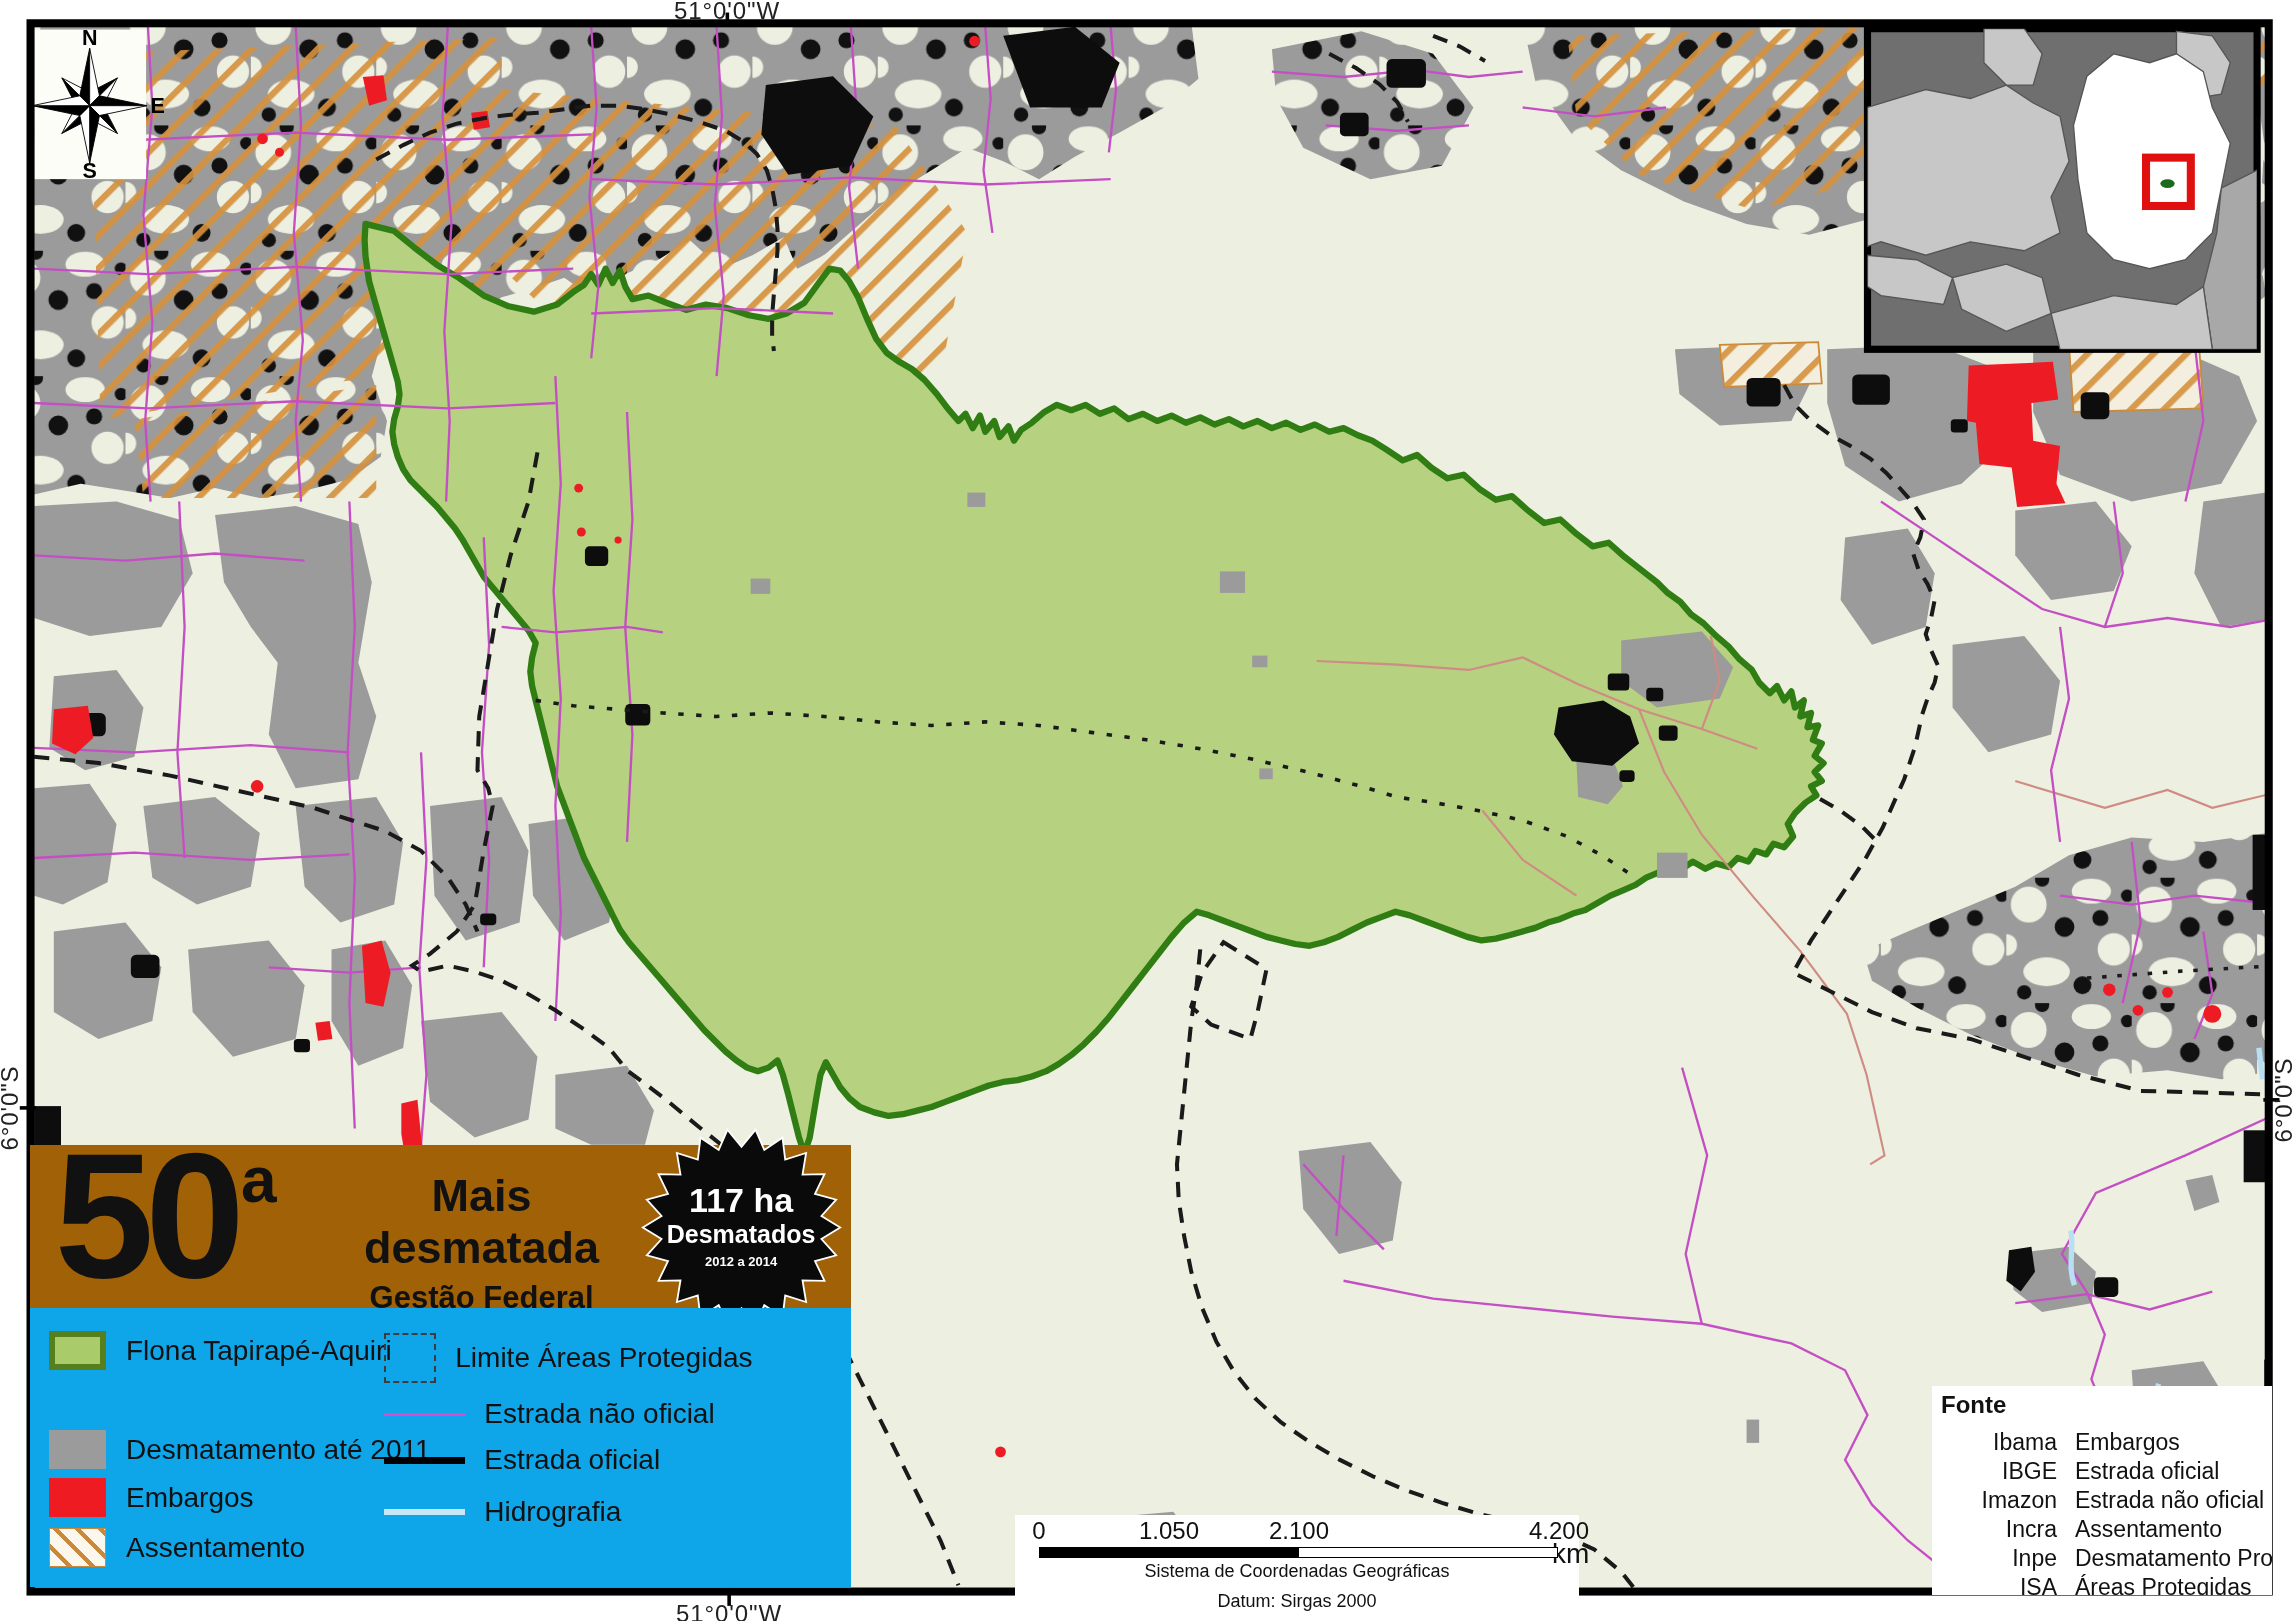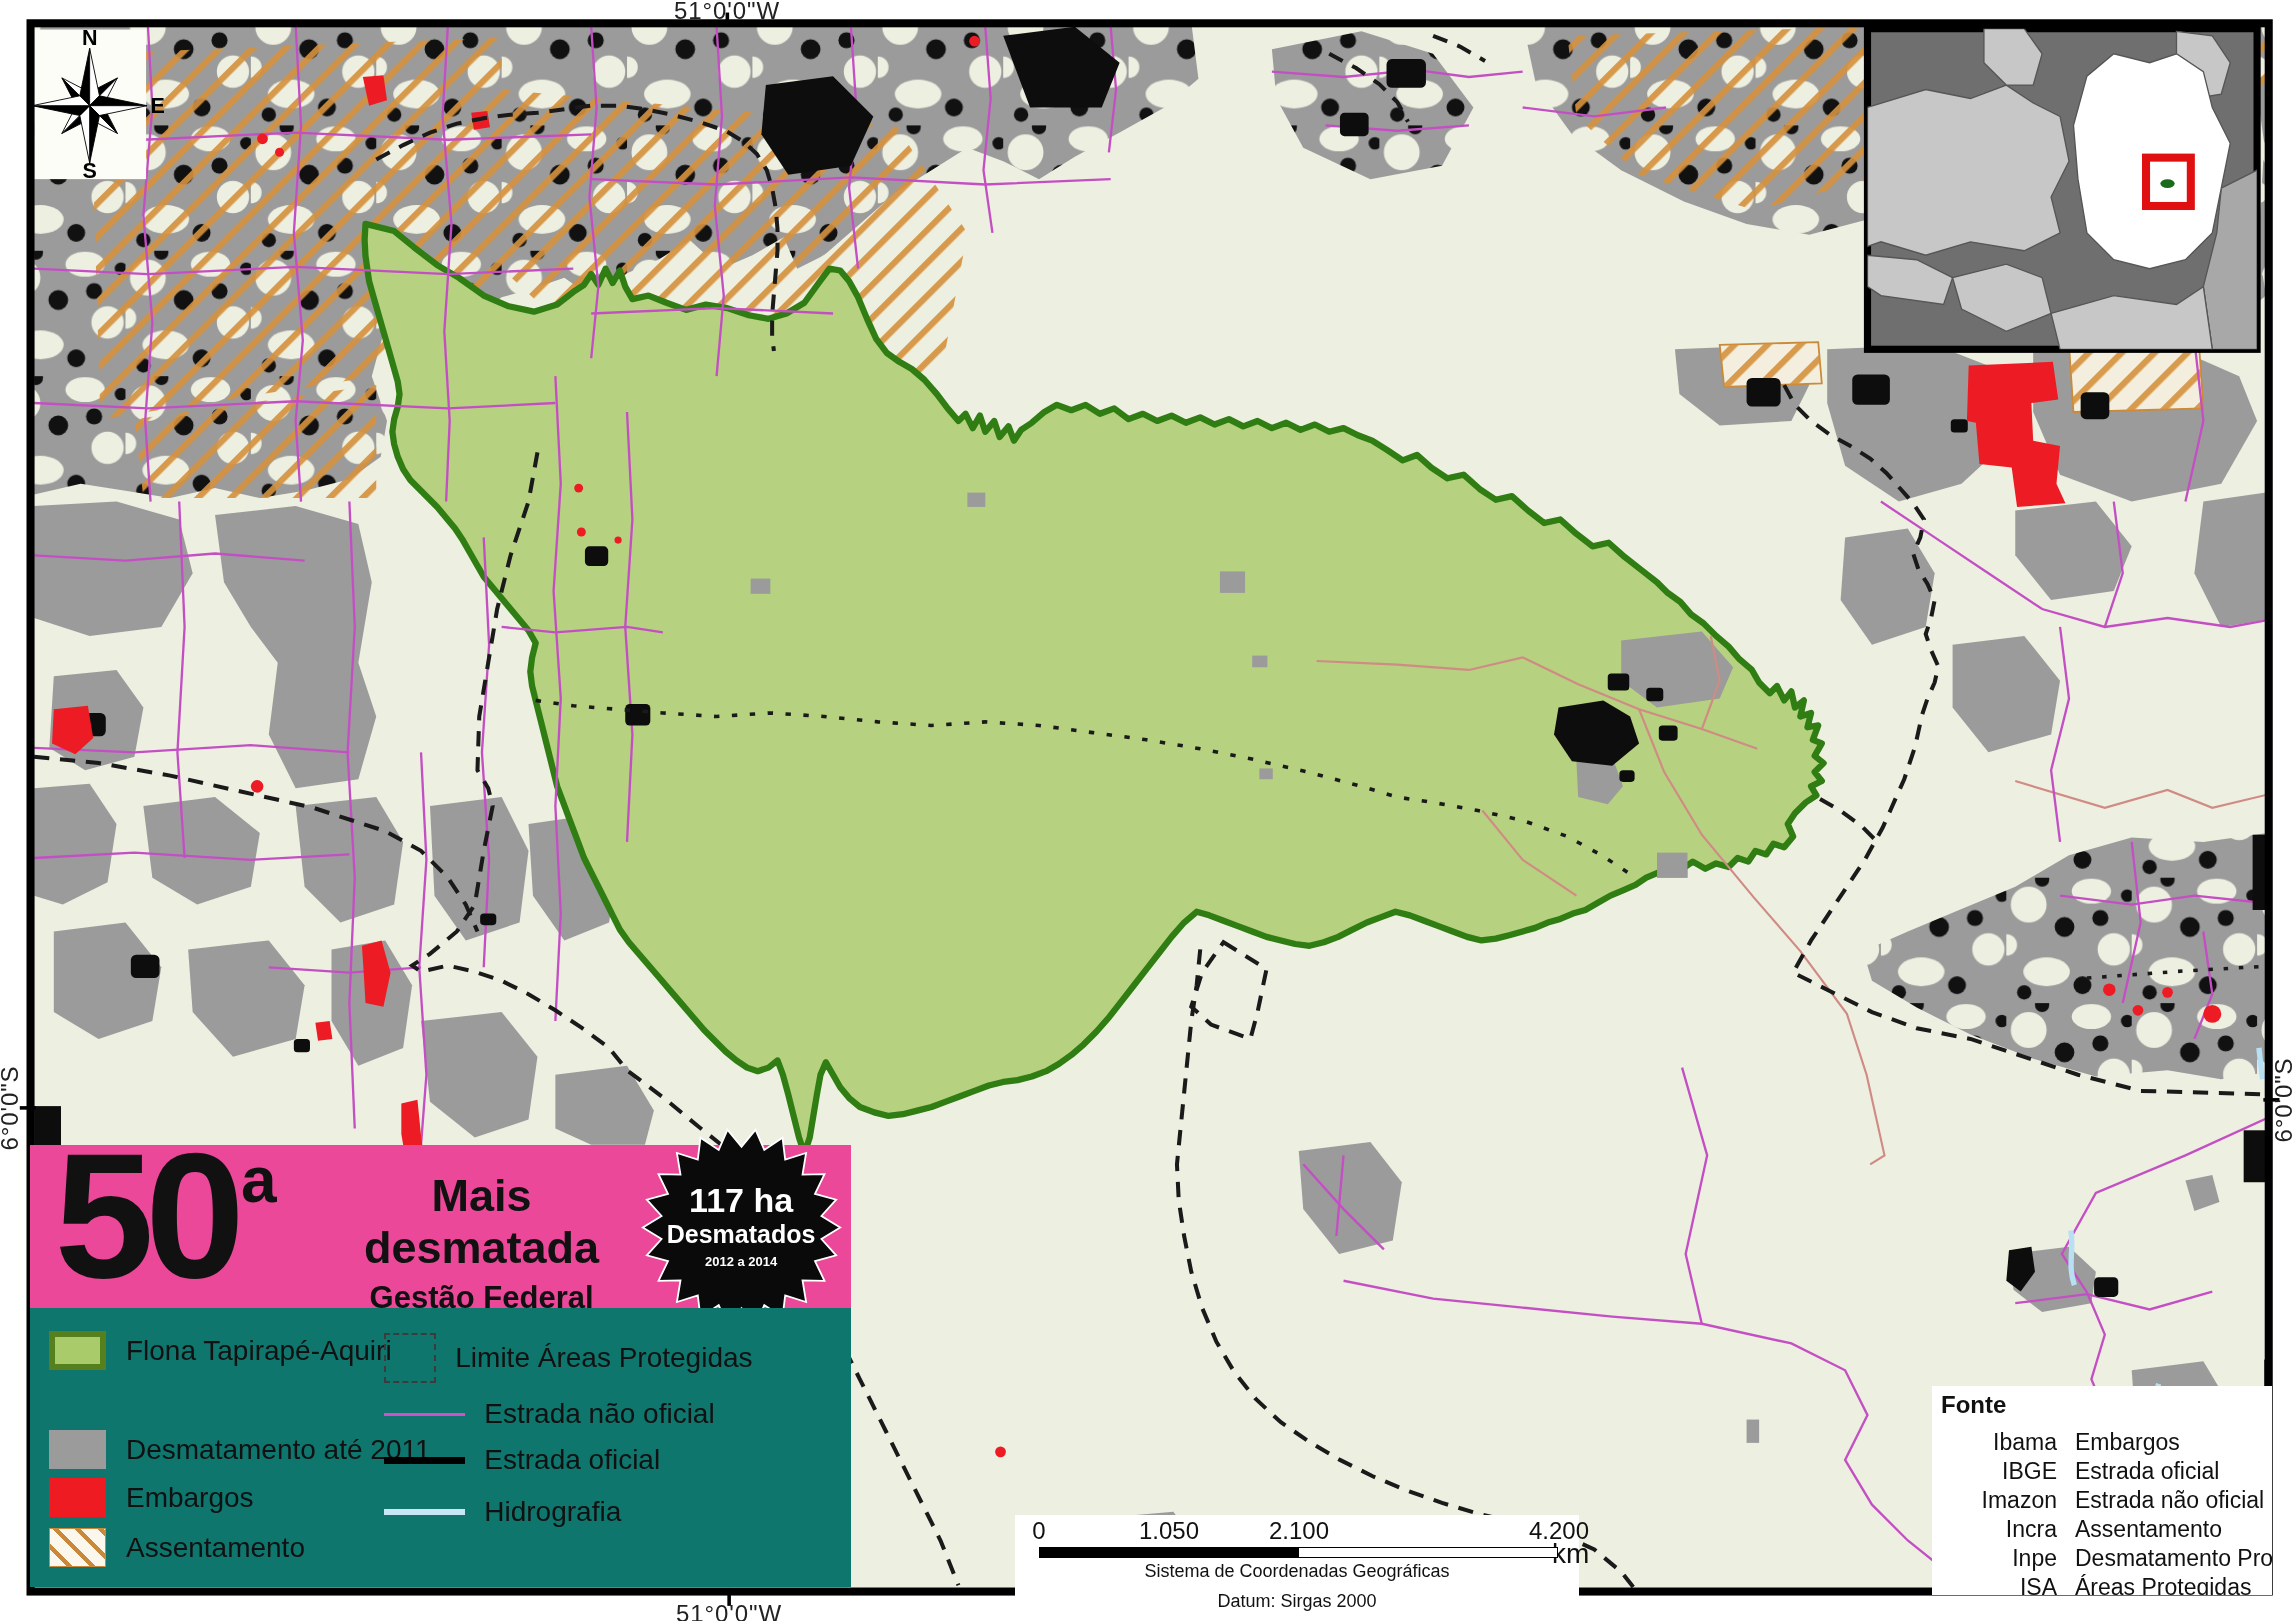--- a/index.html
+++ b/index.html
@@ -6,36 +6,36 @@
   .stage{position:relative;width:2293px;height:1622px;background:#ffffff;overflow:hidden;
          font-family:"Liberation Sans",sans-serif;color:#111;}
   .stage svg.map-canvas{position:absolute;left:0;top:0;}
   .coord{position:absolute;font-size:24px;color:#222;letter-spacing:0.9px;white-space:nowrap;}
   .coord.top{left:727px;top:-2.7px;transform:translateX(-50%);}
   .coord.bottom{left:729px;top:1600px;transform:translateX(-50%);}
   .coord.left{left:9.9px;top:1108px;transform:translate(-50%,-50%) rotate(-90deg);}
   .coord.right{left:2284px;top:1100px;transform:translate(-50%,-50%) rotate(-90deg);}
   .panel{position:absolute;box-sizing:border-box;}
   
-  .title-box{left:29.6px;top:1145px;width:821px;height:163px;background:#ec4899;}
+  .title-box{left:29.6px;top:1145px;width:821px;height:163px;background:#a16207;}
   .rank-wrap{position:absolute;left:25px;top:-10.7px;}
   .rank-number{font-size:179px;font-weight:bold;letter-spacing:-9px;line-height:163px;}
   .rank-sup{font-size:64px;font-weight:bold;vertical-align:super;position:relative;top:-70px;left:5.4px;}
   .title-lines{position:absolute;left:304px;top:25px;width:296px;text-align:center;}
   .title-main{font-size:45px;font-weight:bold;line-height:52px;}
   .title-sub{font-size:31px;font-weight:bold;line-height:47px;}
   .badge{position:absolute;left:611px;top:-18px;width:201px;height:201px;}
   .badge svg{position:absolute;left:0;top:0;}
   .badge-text{position:absolute;left:0;top:0;width:201px;height:201px;display:flex;flex-direction:column;
               justify-content:center;align-items:center;color:#fff;text-align:center;}
   .badge-l1{font-size:34px;font-weight:bold;line-height:38px;}
   .badge-l2{font-size:25px;font-weight:bold;line-height:30px;}
   .badge-l3{font-size:13px;font-weight:bold;line-height:25px;}
   
-  .legend-panel{left:29.6px;top:1308px;width:821px;height:279px;background:#0f766e;}
+  .legend-panel{left:29.6px;top:1308px;width:821px;height:279px;background:#0ea5e9;}
   .leg-row{position:absolute;display:flex;align-items:center;}
   .leg-swatch{width:57px;height:39px;box-sizing:border-box;flex:0 0 auto;}
   .leg-label{font-size:28px;margin-left:19.7px;white-space:nowrap;}
   .sw-flona{background:#a9cb69;border:6.3px solid #55801d;}
   .sw-black{background:#0a0a0a;}
   .sw-gray{background:#9b9b9b;}
   .sw-red{background:#ee1b22;}
   .sw-hatch{background:repeating-linear-gradient(45deg,rgba(0,0,0,0) 0 11.6px,#c9883a 11.6px 16px),#fbf7ec;border:1.8px solid #c9883a;}
   .sw-limite{width:52px;height:50px;border:2.7px dashed #3c3c3c;background:transparent;}
   .sw-line{width:81px;height:0;border:0;}

